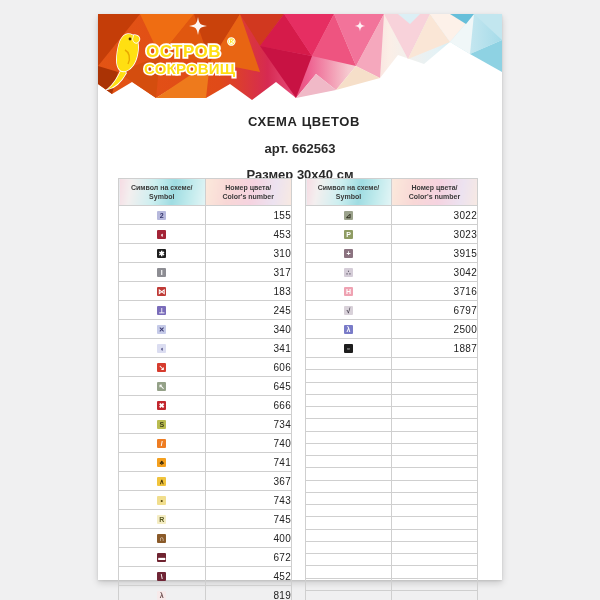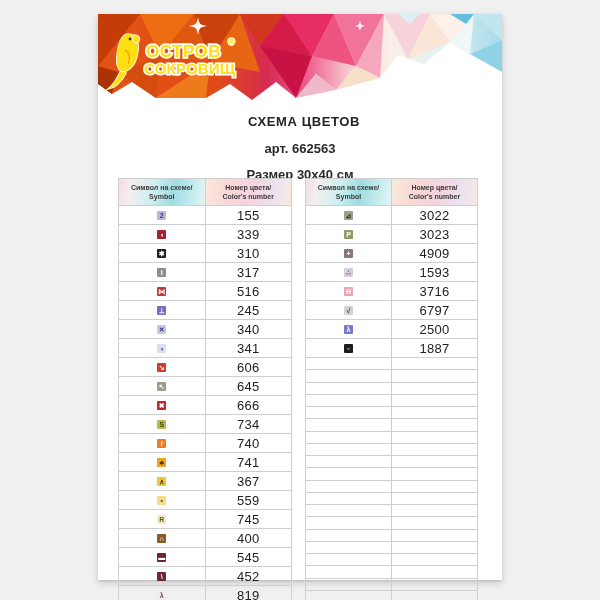--- a/index.html
+++ b/index.html
@@ -42,21 +42,21 @@
   }
   .hline { display:block; }
   .hdr-sym {
     background:linear-gradient(100deg,#f6dbe3 0%,#f3efef 14%,#cdeff0 40%,#9fdce2 62%,#bfeaec 80%,#e4f5f6 100%);
   }
   .hdr-num {
     background:linear-gradient(100deg,#fbe9db 0%,#f8d7d6 28%,#f5d3e0 55%,#ece2f0 80%,#f7e9e2 100%);
   }
   .tbl td { height:11.25px; vertical-align:middle; }
   .symcell { width:50%; text-align:center; }
-  .numcell { width:50%; text-align:center; font-size:13px; color:#222; letter-spacing:0.3px; }
+  .numcell { width:50%; text-align:right; font-size:10px; color:#222; letter-spacing:0.3px; }
   .sym {
     display:inline-block; width:9px; height:9px; line-height:9px;
     font-size:7px; font-weight:bold; text-align:center;
     vertical-align:middle; border-radius:1px;
   }
 </style>
 </head>
 <body>
 
 <div class="sheet">
@@ -138,33 +138,33 @@
         </th>
       </tr>
     </thead>
     <tbody id="left-tbody">
         <tr>
           <td class="symcell"><span class="sym" style="background: rgb(182, 184, 220); color: rgb(53, 53, 107);">2</span></td>
           <td class="numcell">155</td>
         </tr>
         <tr>
           <td class="symcell"><span class="sym" style="background: rgb(163, 35, 54); color: rgb(255, 255, 255);">◖</span></td>
-          <td class="numcell">339</td>
+          <td class="numcell">453</td>
         </tr>
         <tr>
           <td class="symcell"><span class="sym" style="background: rgb(30, 30, 30); color: rgb(255, 255, 255);">✱</span></td>
           <td class="numcell">310</td>
         </tr>
         <tr>
           <td class="symcell"><span class="sym" style="background: rgb(141, 141, 147); color: rgb(255, 255, 255);">I</span></td>
           <td class="numcell">317</td>
         </tr>
         <tr>
           <td class="symcell"><span class="sym" style="background: rgb(191, 58, 54); color: rgb(255, 255, 255);">⋈</span></td>
-          <td class="numcell">516</td>
+          <td class="numcell">183</td>
         </tr>
         <tr>
           <td class="symcell"><span class="sym" style="background: rgb(122, 108, 186); color: rgb(255, 255, 255);">⊥</span></td>
           <td class="numcell">245</td>
         </tr>
         <tr>
           <td class="symcell"><span class="sym" style="background: rgb(197, 202, 232); color: rgb(60, 60, 116);">✕</span></td>
           <td class="numcell">340</td>
         </tr>
         <tr>
@@ -194,33 +194,33 @@
         <tr>
           <td class="symcell"><span class="sym" style="background: rgb(244, 160, 31); color: rgb(58, 42, 8);">♣</span></td>
           <td class="numcell">741</td>
         </tr>
         <tr>
           <td class="symcell"><span class="sym" style="background: rgb(241, 196, 61); color: rgb(74, 58, 10);">∧</span></td>
           <td class="numcell">367</td>
         </tr>
         <tr>
           <td class="symcell"><span class="sym" style="background: rgb(241, 222, 141); color: rgb(90, 74, 16);">•</span></td>
-          <td class="numcell">559</td>
+          <td class="numcell">743</td>
         </tr>
         <tr>
           <td class="symcell"><span class="sym" style="background: rgb(244, 236, 194); color: rgb(90, 90, 32);">R</span></td>
           <td class="numcell">745</td>
         </tr>
         <tr>
           <td class="symcell"><span class="sym" style="background: rgb(138, 90, 41); color: rgb(255, 255, 255);">∩</span></td>
           <td class="numcell">400</td>
         </tr>
         <tr>
           <td class="symcell"><span class="sym" style="background: rgb(111, 35, 48); color: rgb(255, 255, 255);">▬</span></td>
-          <td class="numcell">545</td>
+          <td class="numcell">672</td>
         </tr>
         <tr>
           <td class="symcell"><span class="sym" style="background: rgb(112, 38, 54); color: rgb(255, 255, 255);">\</span></td>
           <td class="numcell">452</td>
         </tr>
         <tr>
           <td class="symcell"><span class="sym" style="background: rgb(247, 234, 234); color: rgb(106, 74, 74);">λ</span></td>
           <td class="numcell">819</td>
         </tr>
       </tbody>
@@ -243,25 +243,25 @@
         <tr>
           <td class="symcell"><span class="sym" style="background: rgb(155, 162, 140); color: rgb(46, 46, 30);">⊿</span></td>
           <td class="numcell">3022</td>
         </tr>
         <tr>
           <td class="symcell"><span class="sym" style="background: rgb(143, 156, 100); color: rgb(255, 255, 255);">P</span></td>
           <td class="numcell">3023</td>
         </tr>
         <tr>
           <td class="symcell"><span class="sym" style="background: rgb(139, 115, 128); color: rgb(255, 255, 255);">+</span></td>
-          <td class="numcell">4909</td>
+          <td class="numcell">3915</td>
         </tr>
         <tr>
           <td class="symcell"><span class="sym" style="background: rgb(213, 205, 216); color: rgb(74, 68, 86);">∴</span></td>
-          <td class="numcell">1593</td>
+          <td class="numcell">3042</td>
         </tr>
         <tr>
           <td class="symcell"><span class="sym" style="background: rgb(239, 162, 178); color: rgb(255, 255, 255);">H</span></td>
           <td class="numcell">3716</td>
         </tr>
         <tr>
           <td class="symcell"><span class="sym" style="background: rgb(216, 209, 217); color: rgb(62, 56, 70);">√</span></td>
           <td class="numcell">6797</td>
         </tr>
         <tr>

